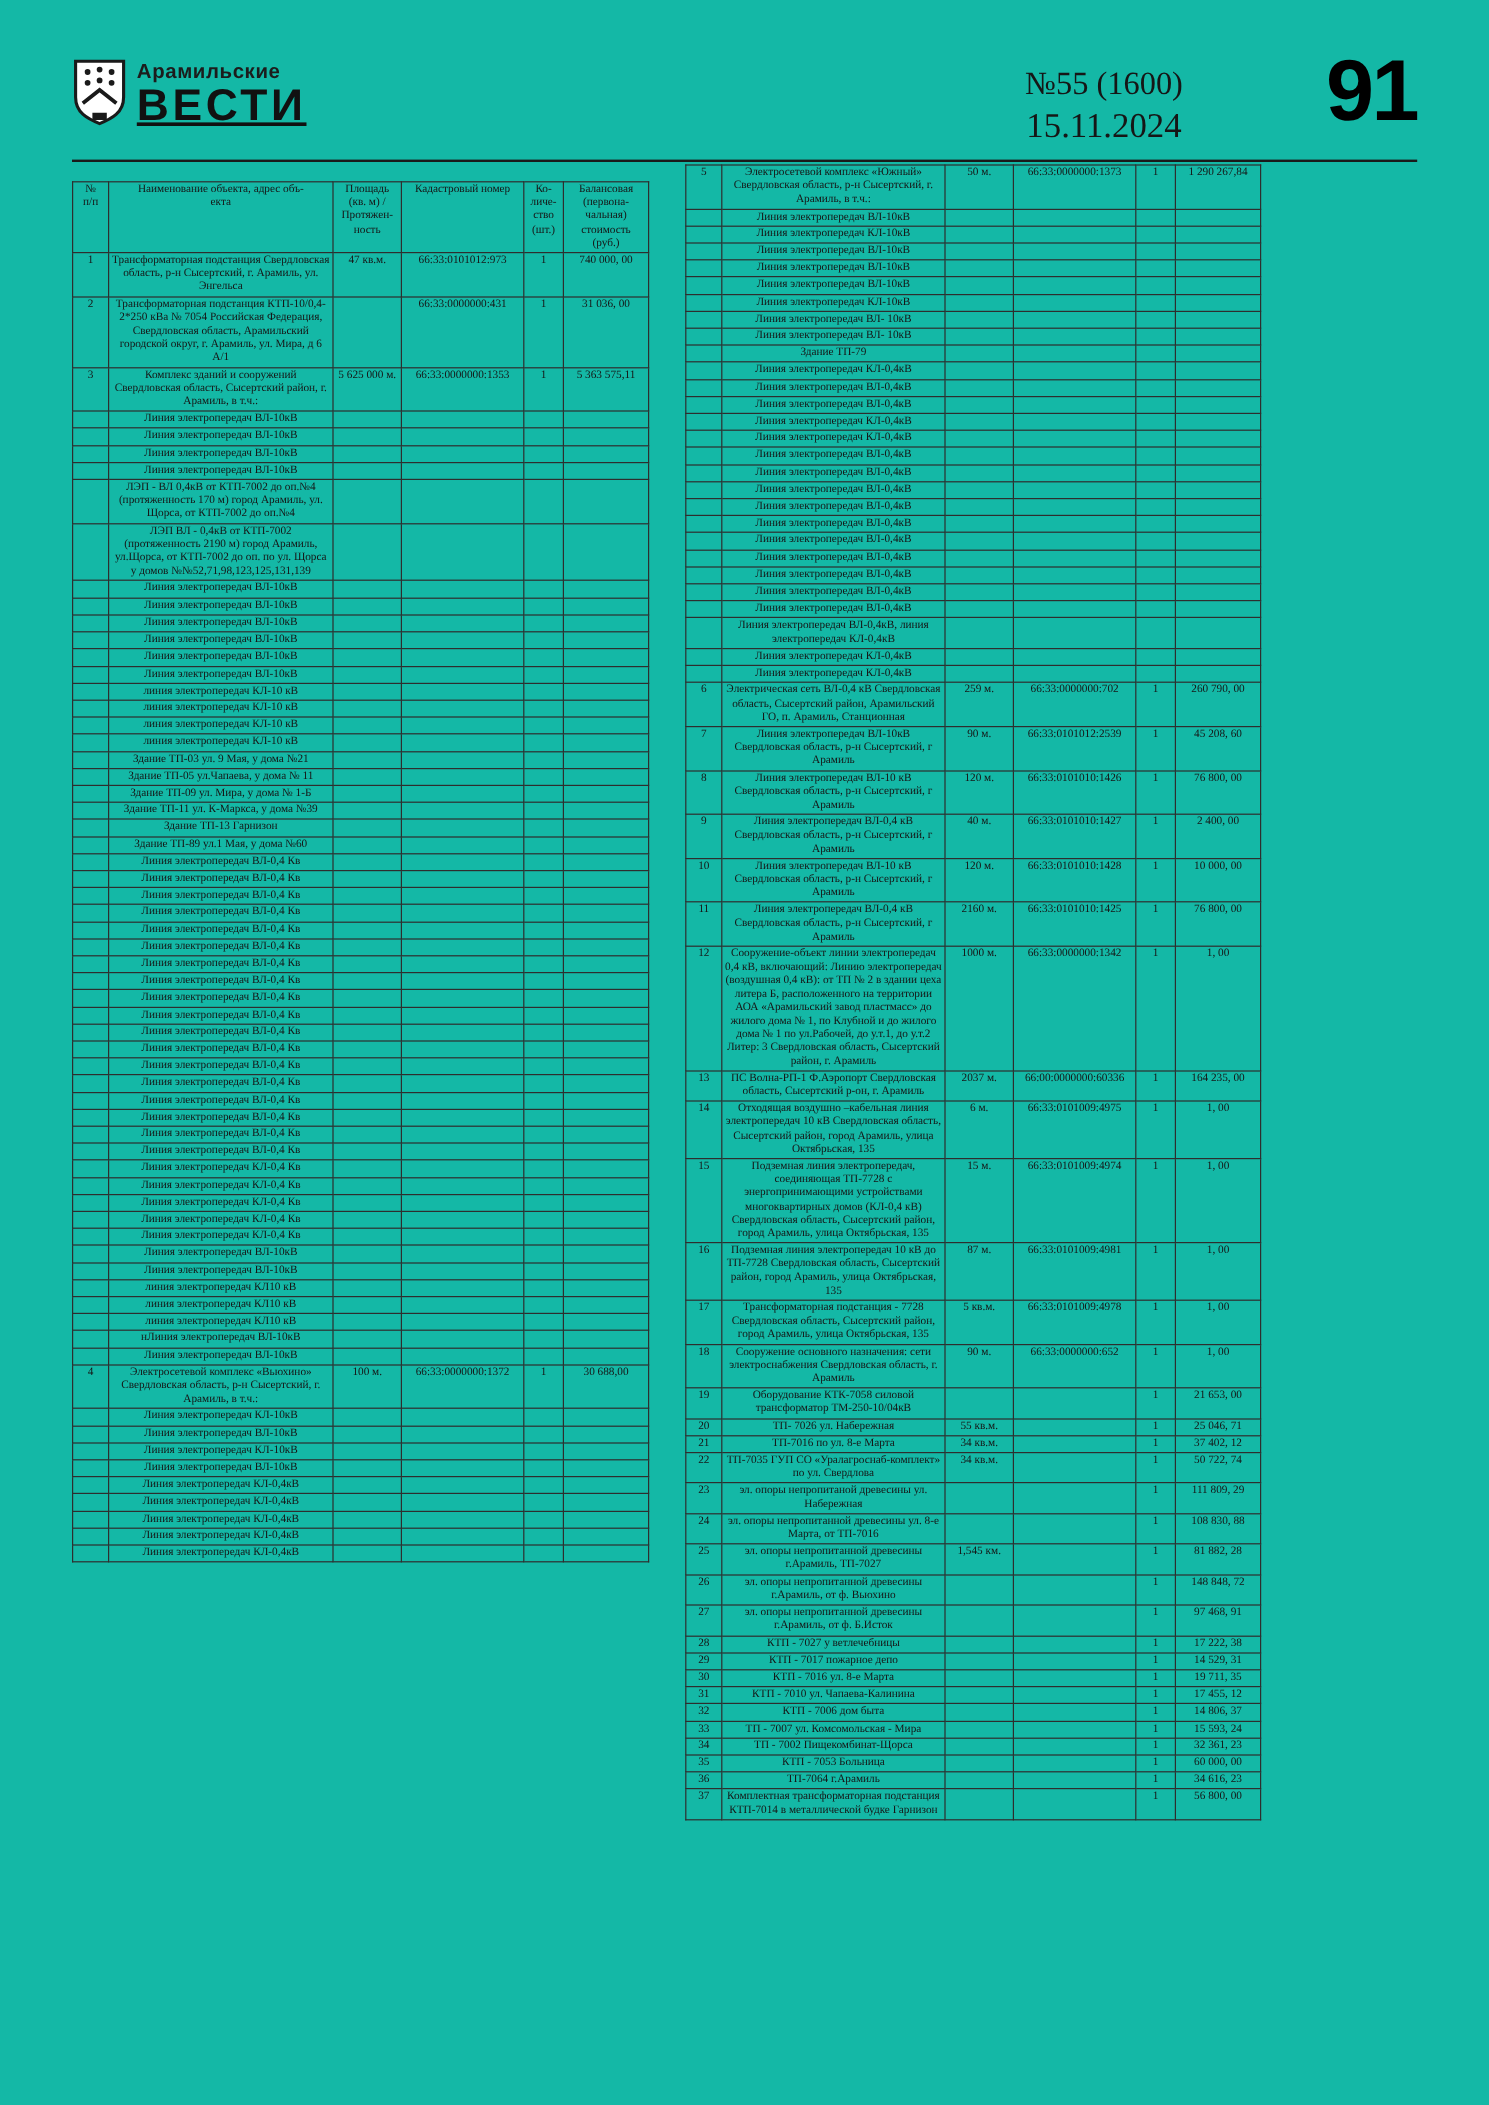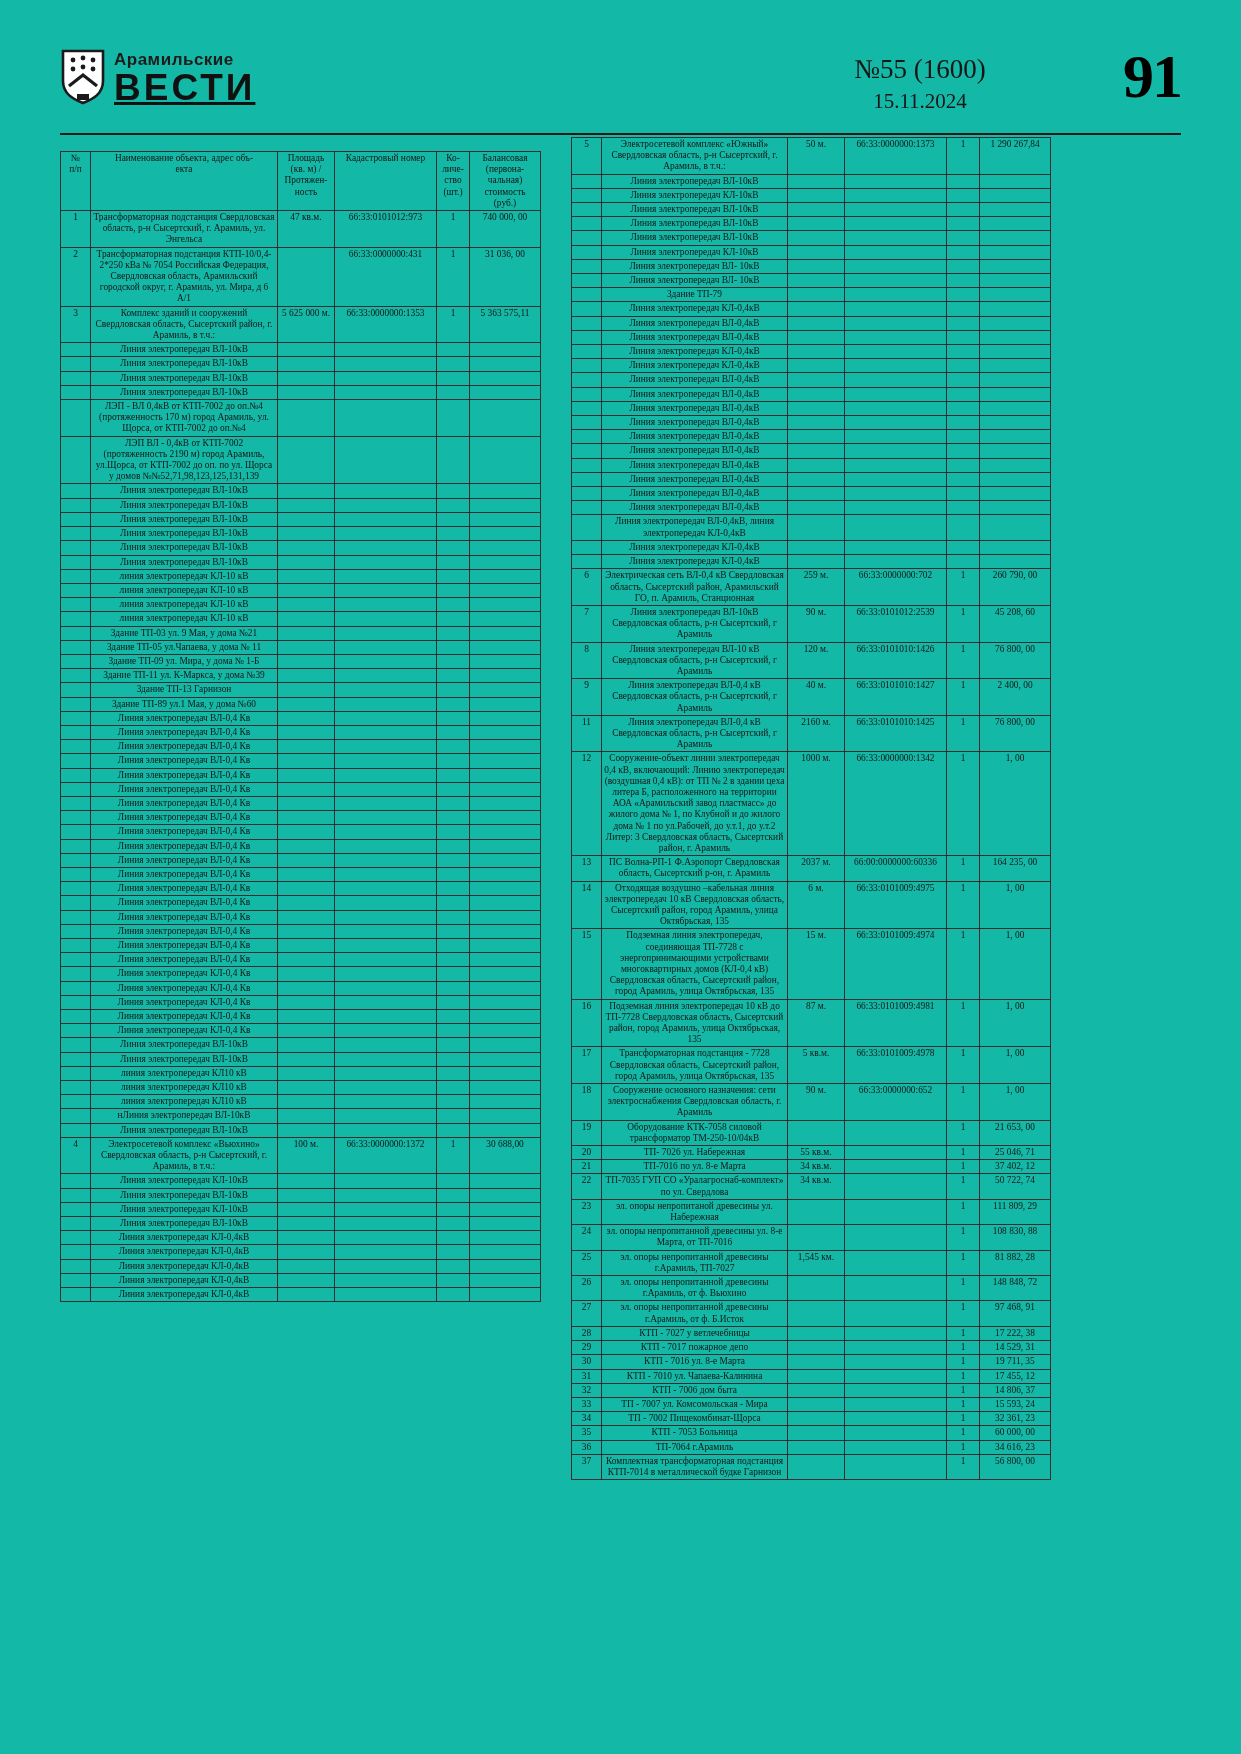--- a/index.html
+++ b/index.html
@@ -21,25 +21,25 @@
     font-family:"Liberation Sans", sans-serif; font-weight:bold;
     font-size:37px; line-height:36px; letter-spacing:3px; color:#111;text-decoration:underline;
   }
   .section-title {
     position:absolute; left:250px; top:8px; width:430px; text-align:center;
     font-family:"Liberation Serif", serif; font-style:italic;
     font-size:48px; color:#111;
   }
   .issue-block { position:absolute; left:780px; top:14px; width:160px; text-align:center; }
   .issue-no { font-size:27px; }
-  .issue-date { font-size:21px; margin-top:4px; }
+  .issue-date { font-size:29px; margin-top:4px; }
   .page-number {
     position:absolute; right:0; top:-14px;
-    font-family:Liberation Serif, serif; font-weight:bold;
-    font-size:62px; line-height:100px; color:#000; letter-spacing:-2px;
+    font-family:Liberation Sans, sans-serif; font-weight:bold;
+    font-size:72px; line-height:100px; color:#000; letter-spacing:-2px;
   }
   .head-rule { position:absolute; left:60px; top:133px; width:1121px; height:2px; background:#1a1a1a; }
   
   .table-wrap { position:absolute; }
   .left-wrap  { left:60px;  top:151px; width:480px; }
   .right-wrap { left:571px; top:137px; width:479px; }
   table { border-collapse:collapse; table-layout:fixed; width:100%; }
   th, td {
     border:1px solid #2e2e2e;
     font-size:9.4px; line-height:11.2px;
@@ -899,20 +899,28 @@
           </tr>
           <tr>
             <td>9</td>
             <td>Линия электропередач ВЛ-0,4 кВ Свердловская область, р-н Сысертский, г Арамиль</td>
             <td>40 м.</td>
             <td>66:33:0101010:1427</td>
             <td>1</td>
             <td>2 400, 00</td>
           </tr>
           <tr>
+            <td>10</td>
+            <td>Линия электропередач ВЛ-10 кВ Свердловская область, р-н Сысертский, г Арамиль</td>
+            <td>120 м.</td>
+            <td>66:33:0101010:1428</td>
+            <td>1</td>
+            <td>10 000, 00</td>
+          </tr>
+          <tr>
             <td>11</td>
             <td>Линия электропередач ВЛ-0,4 кВ Свердловская область, р-н Сысертский, г Арамиль</td>
             <td>2160 м.</td>
             <td>66:33:0101010:1425</td>
             <td>1</td>
             <td>76 800, 00</td>
           </tr>
           <tr>
             <td>12</td>
             <td>Сооружение-объект линии электропередач 0,4 кВ, включающий: Линию электропередач (воздушная 0,4 кВ): от ТП № 2 в здании цеха литера Б, расположенного на территории АОА «Арамильский завод пластмасс» до жилого дома № 1, по Клубной и до жилого дома № 1 по ул.Рабочей, до у.т.1, до у.т.2 Литер: 3 Свердловская область, Сысертский район, г. Арамиль</td>

